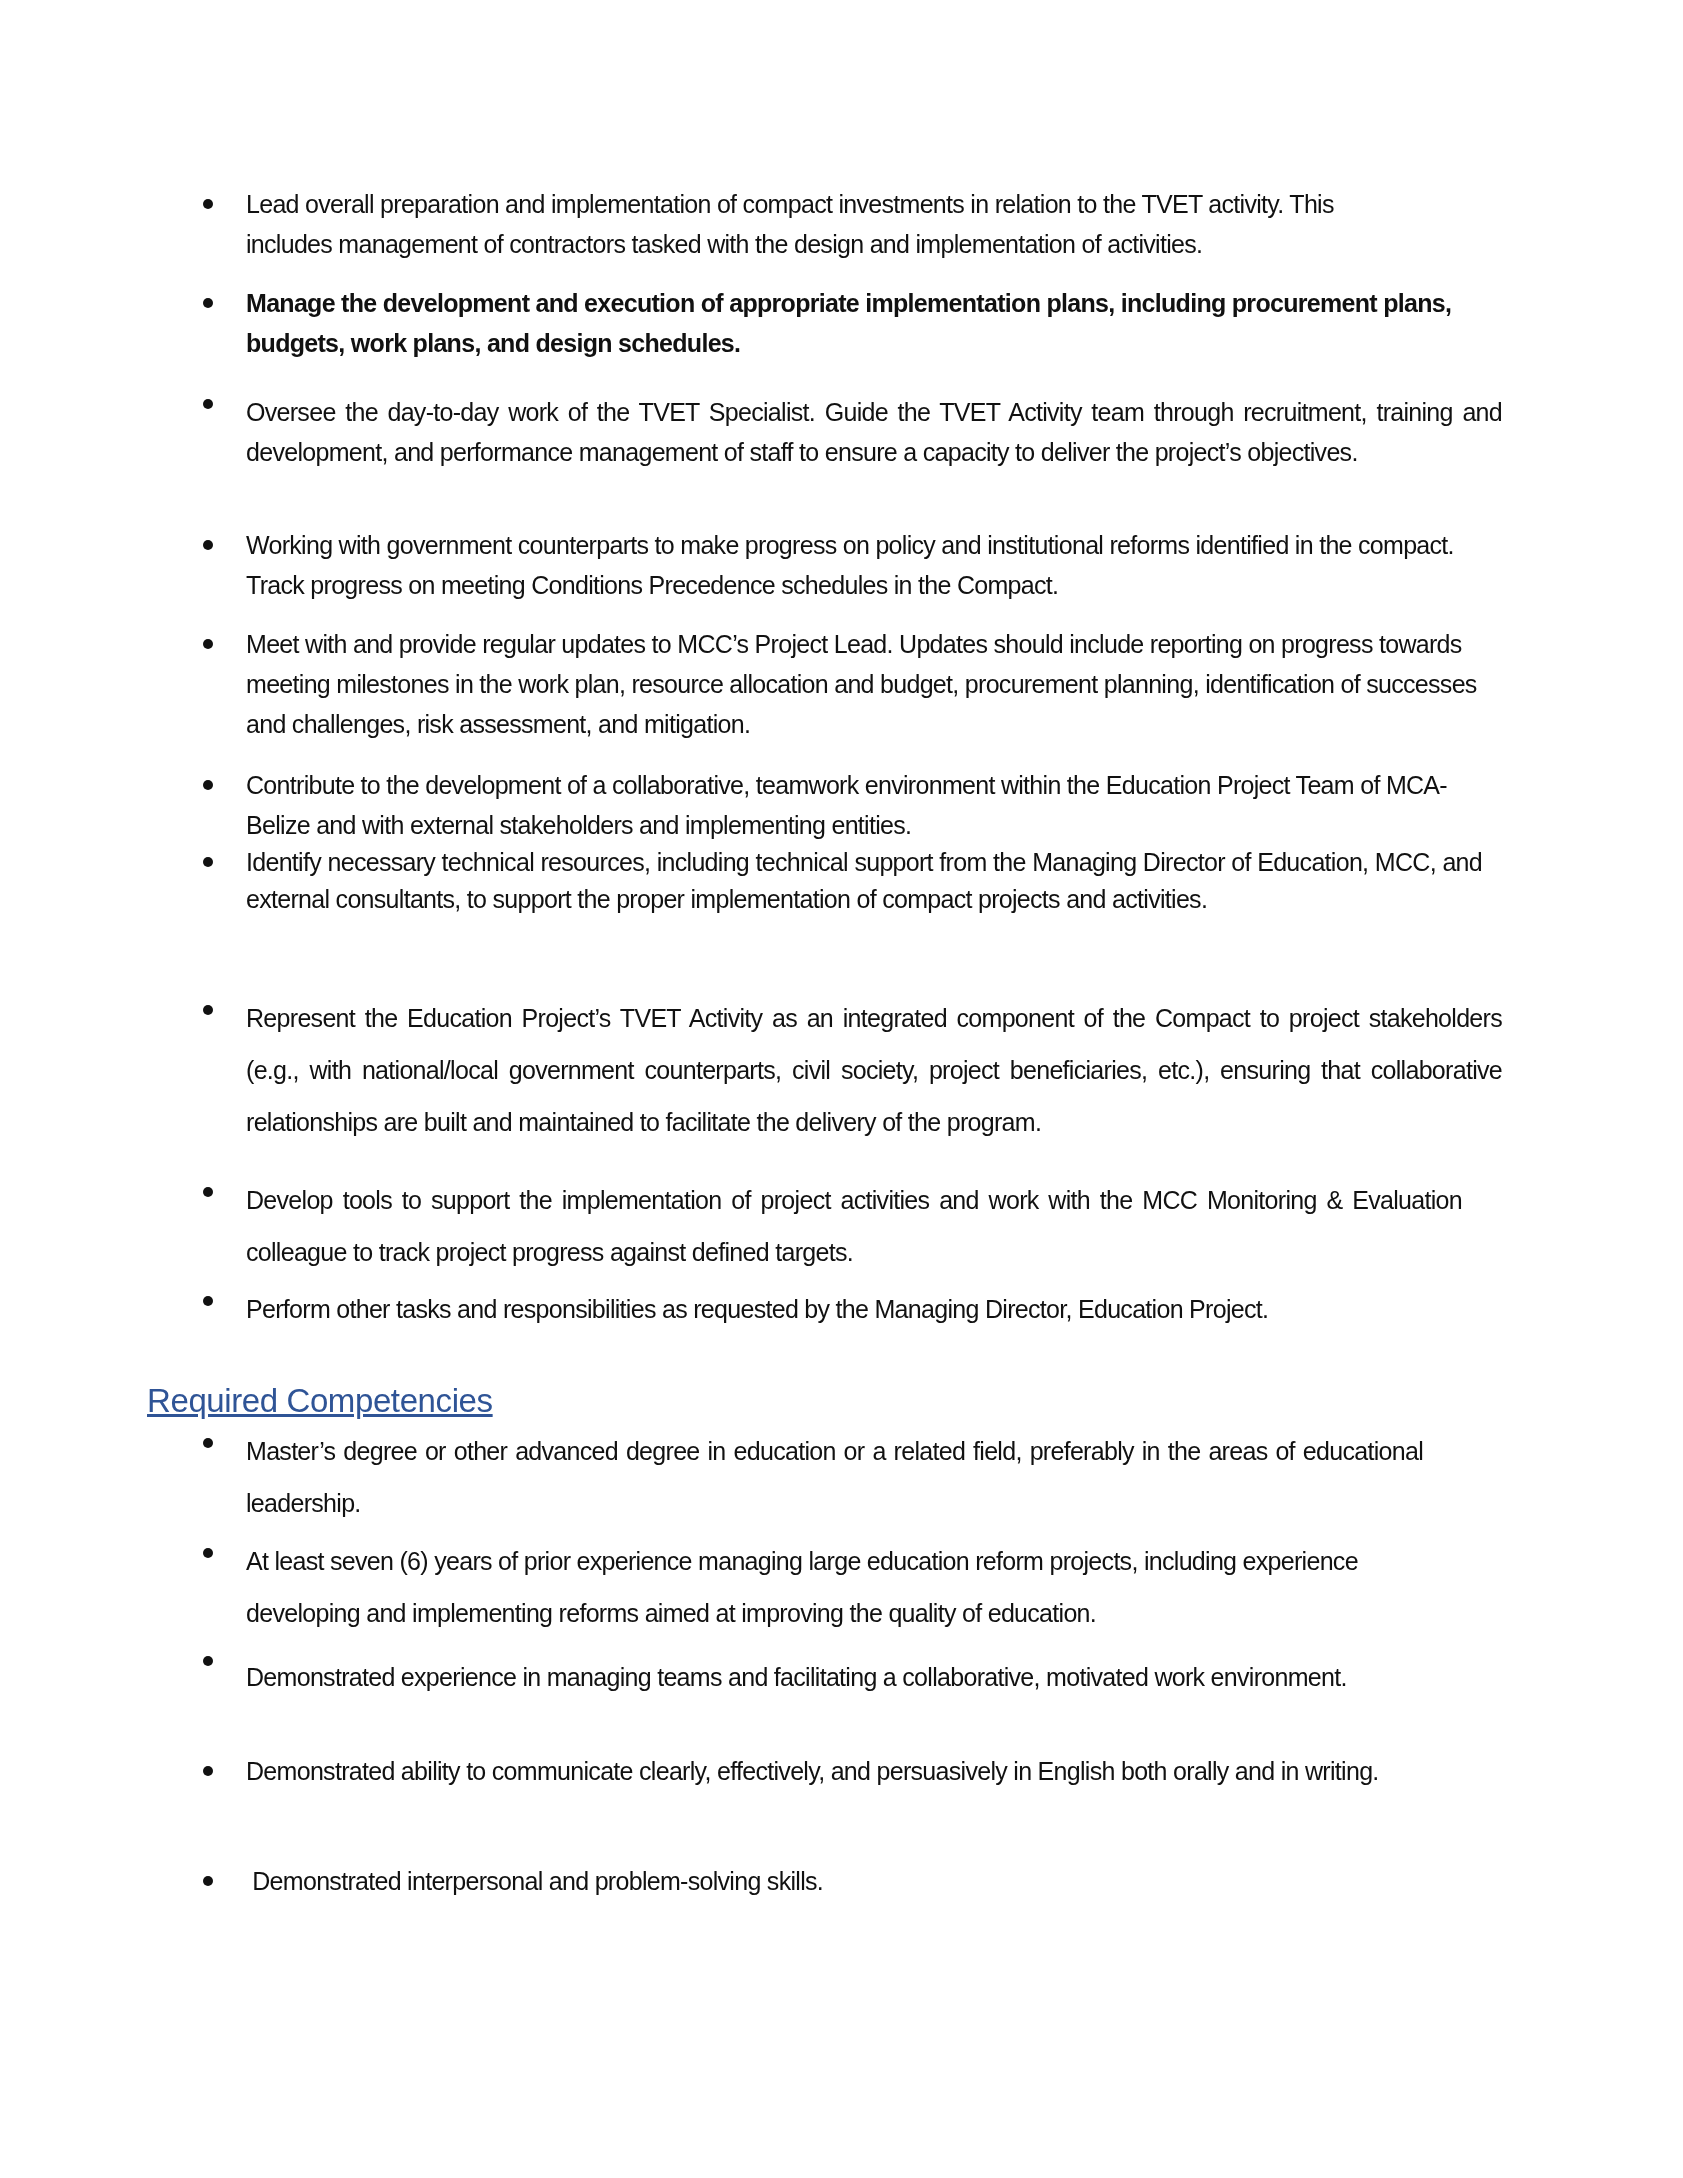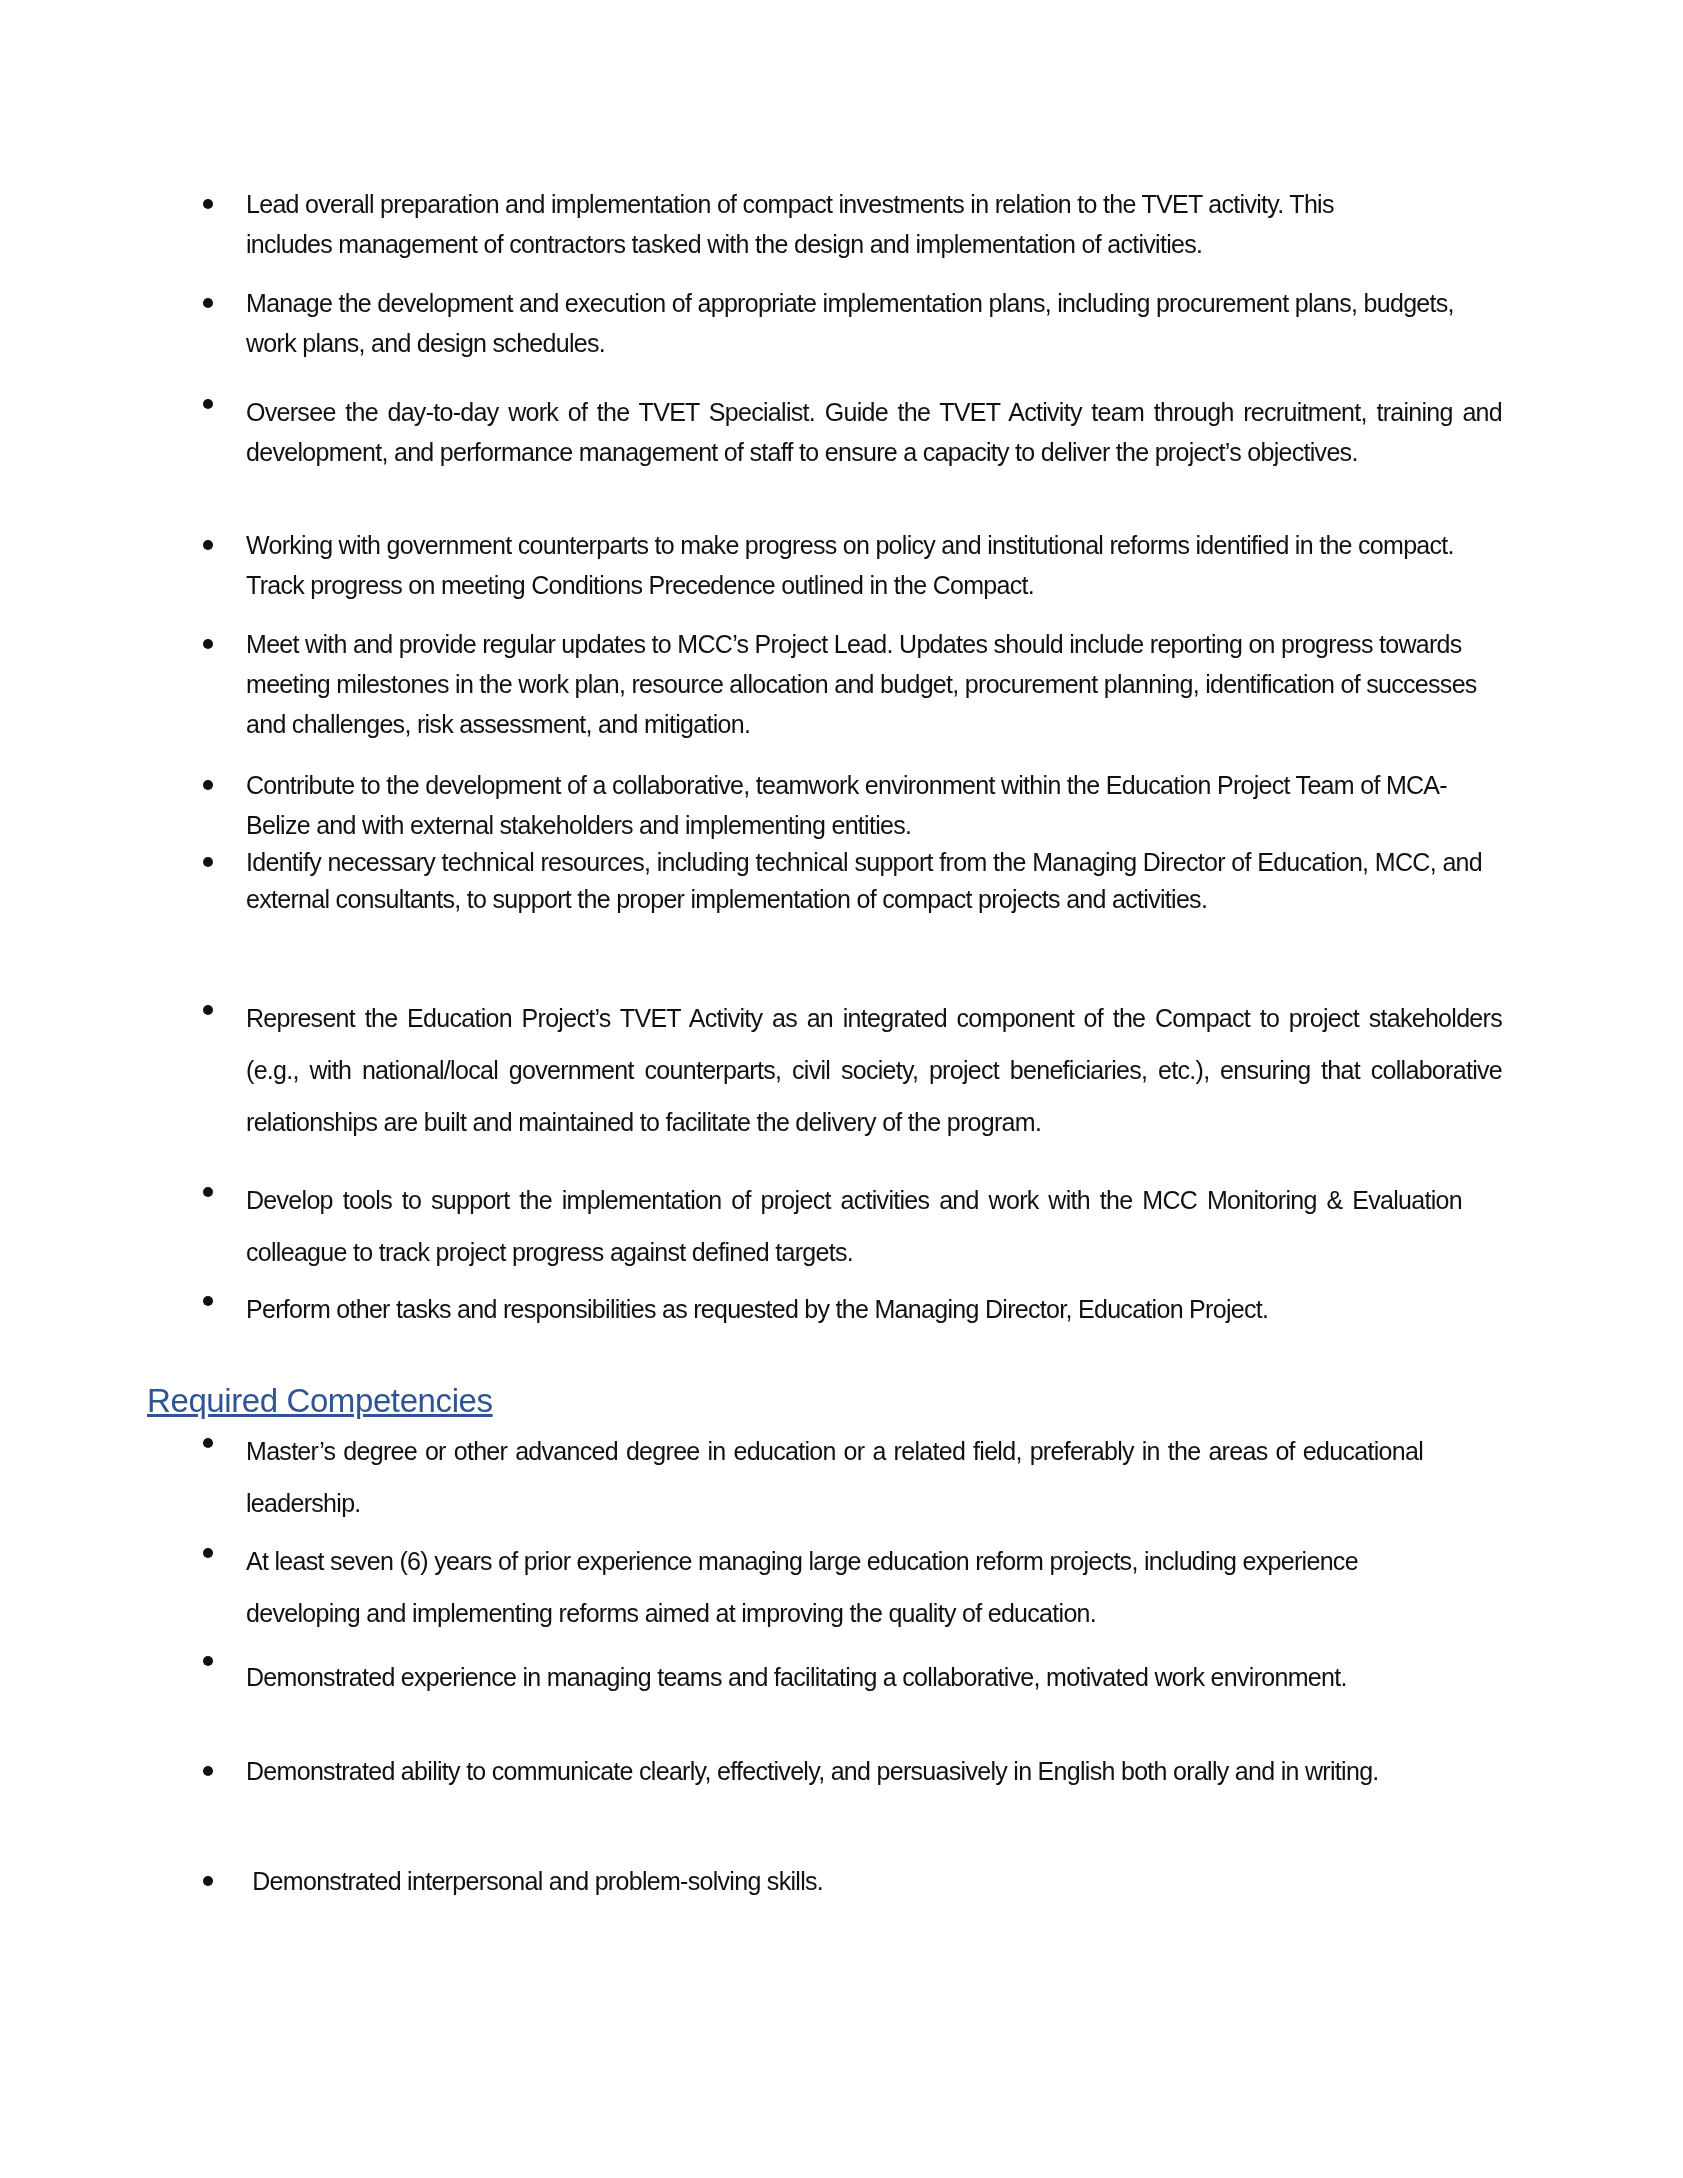--- a/index.html
+++ b/index.html
@@ -25,31 +25,31 @@
 
   <div>
 
     <div class="item lh40" style="top:184px;">
       <span class="bullet" style="top:15px;"></span>
       <div class="text" style="top:0; right:119px;">Lead overall preparation and implementation of compact investments in relation to the TVET activity. This includes management of contractors tasked with the design and implementation of activities.</div>
     </div>
 
     <div class="item lh40" style="top:283px;">
       <span class="bullet" style="top:15px;"></span>
-      <div class="text" style="top:0; right:10px;">Manage the development and execution of appropriate implementation plans, including procurement plans, budgets, work plans, and design schedules.</div>
+      <div class="text" style="top:0; right:10px;font-weight:bold;">Manage the development and execution of appropriate implementation plans, including procurement plans, budgets, work plans, and design schedules.</div>
     </div>
 
     <div class="item lh40 justify" style="top:384px;">
       <span class="bullet" style="top:15px;"></span>
       <div class="text" style="top:8px;">Oversee the day-to-day work of the TVET Specialist. Guide the TVET Activity team through recruitment, training and development, and performance management of staff to ensure a capacity to deliver the project’s objectives.</div>
     </div>
 
     <div class="item lh40" style="top:525px;">
       <span class="bullet" style="top:15px;"></span>
-      <div class="text" style="top:0;">Working with government counterparts to make progress on policy and institutional reforms identified in the compact. Track progress on meeting Conditions Precedence outlined in the Compact.</div>
+      <div class="text" style="top:0;">Working with government counterparts to make progress on policy and institutional reforms identified in the compact. Track progress on meeting Conditions Precedence schedules in the Compact.</div>
     </div>
 
     <div class="item lh40" style="top:624px;">
       <span class="bullet" style="top:15px;"></span>
       <div class="text" style="top:0; right:10px;">Meet with and provide regular updates to MCC’s Project Lead.  Updates should include reporting on progress towards meeting milestones in the work plan, resource allocation and budget, procurement planning, identification of successes and challenges, risk assessment, and mitigation.</div>
     </div>
 
     <div class="item lh40" style="top:765px;">
       <span class="bullet" style="top:15px;"></span>
       <div class="text" style="top:0;">Contribute to the development of a collaborative, teamwork environment within the Education Project Team of MCA-Belize and with external stakeholders and implementing entities.</div>

